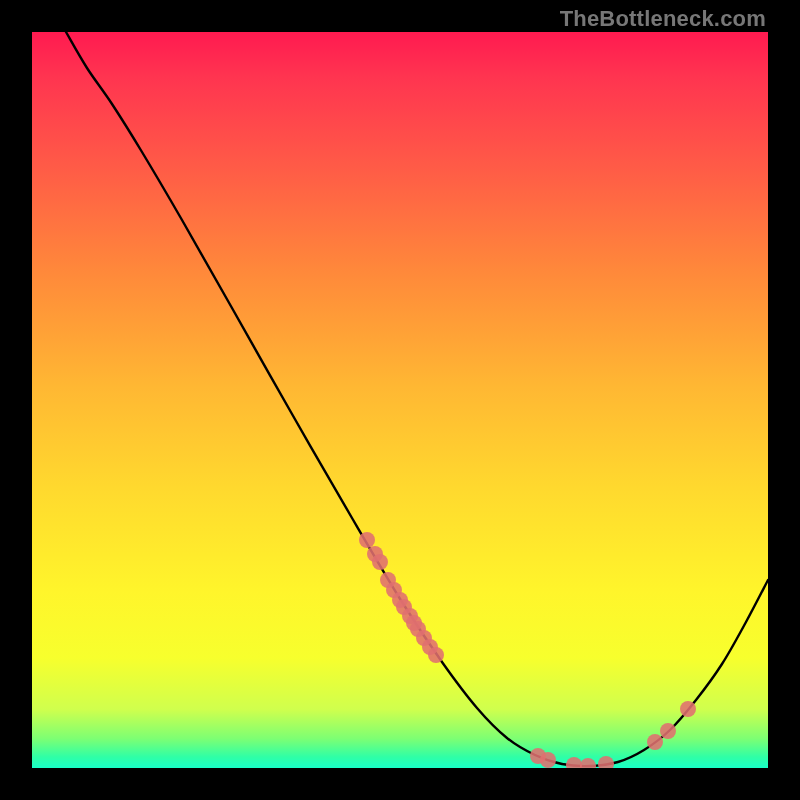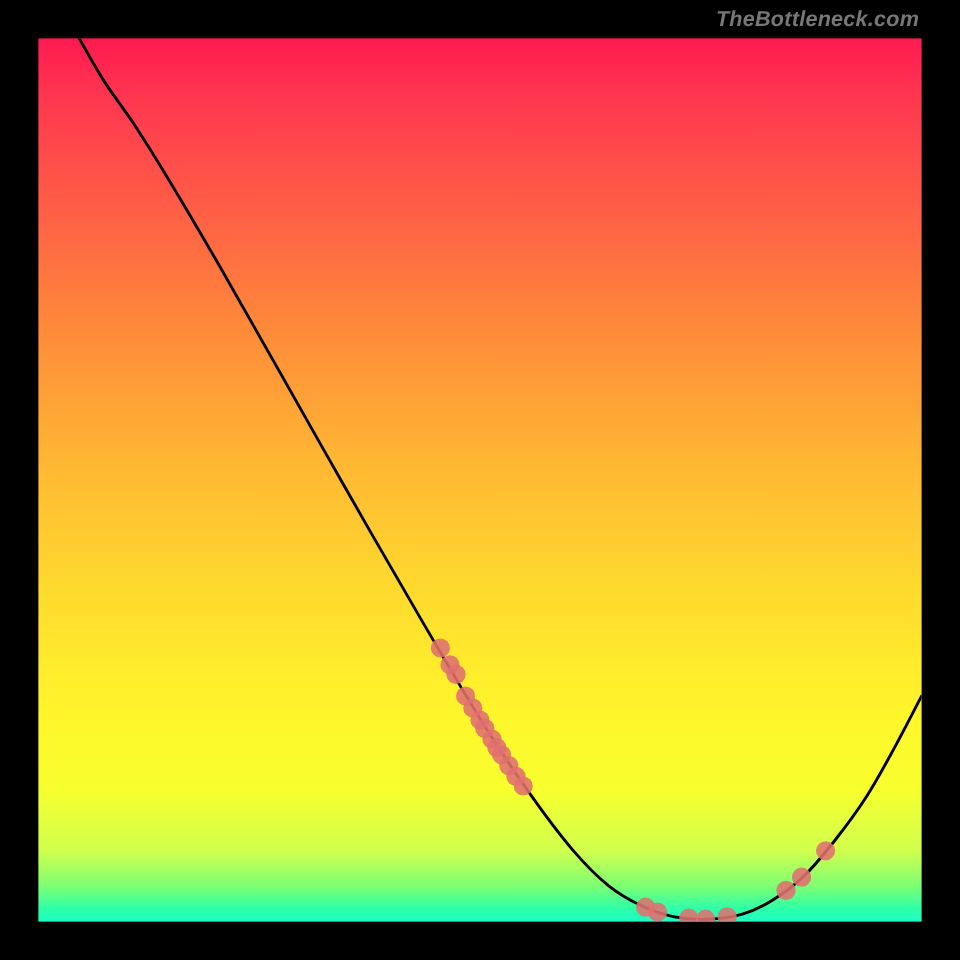--- a/index.html
+++ b/index.html
@@ -39,24 +39,23 @@
       #2fffa6 98.5%,
       #19ffc7 100%
     );
   }
   .watermark {
     position: absolute;
     top: 6px;
     right: 34px;
     color: #777777;
     font-family: Arial, Helvetica, sans-serif;
-    font-size: 18px;
+    font-size: 22px;
     font-weight: bold;
     letter-spacing: 0.2px;
-    font-style: italic;
   }
   svg.plot {
     position: absolute;
     left: 0;
     top: 0;
     width: 736px;
     height: 736px;
   }
 </style>
 </head>

